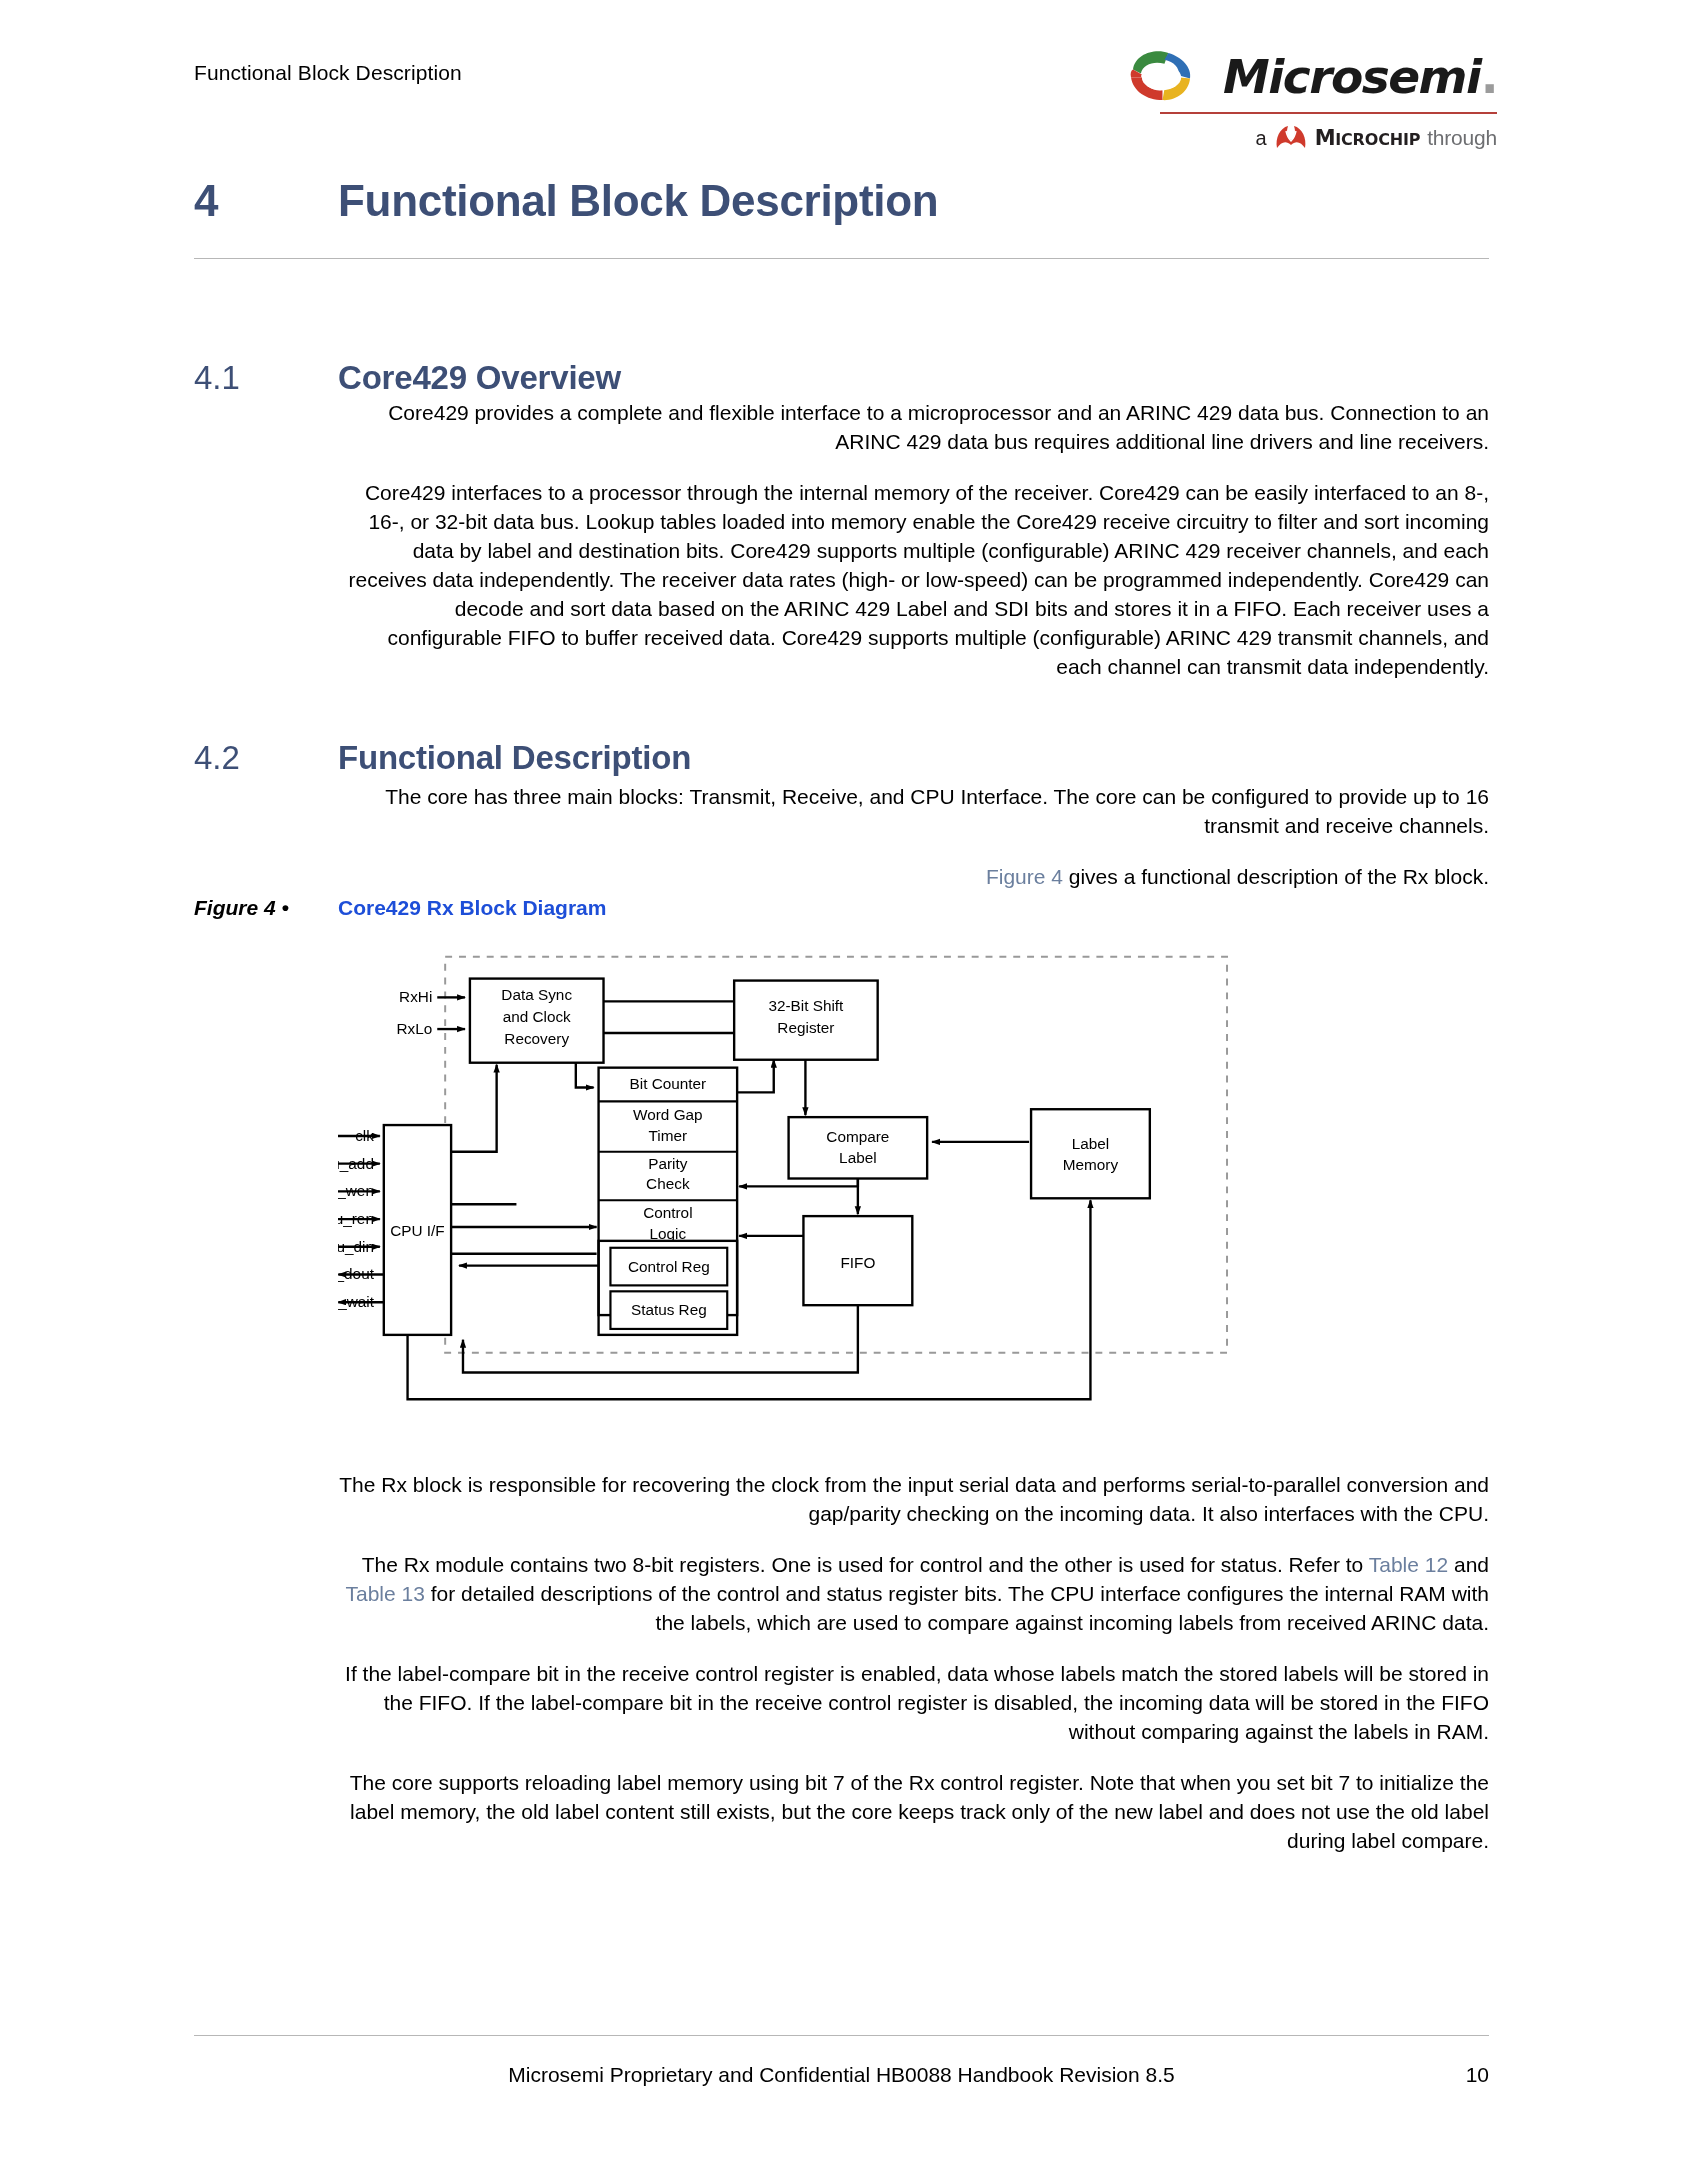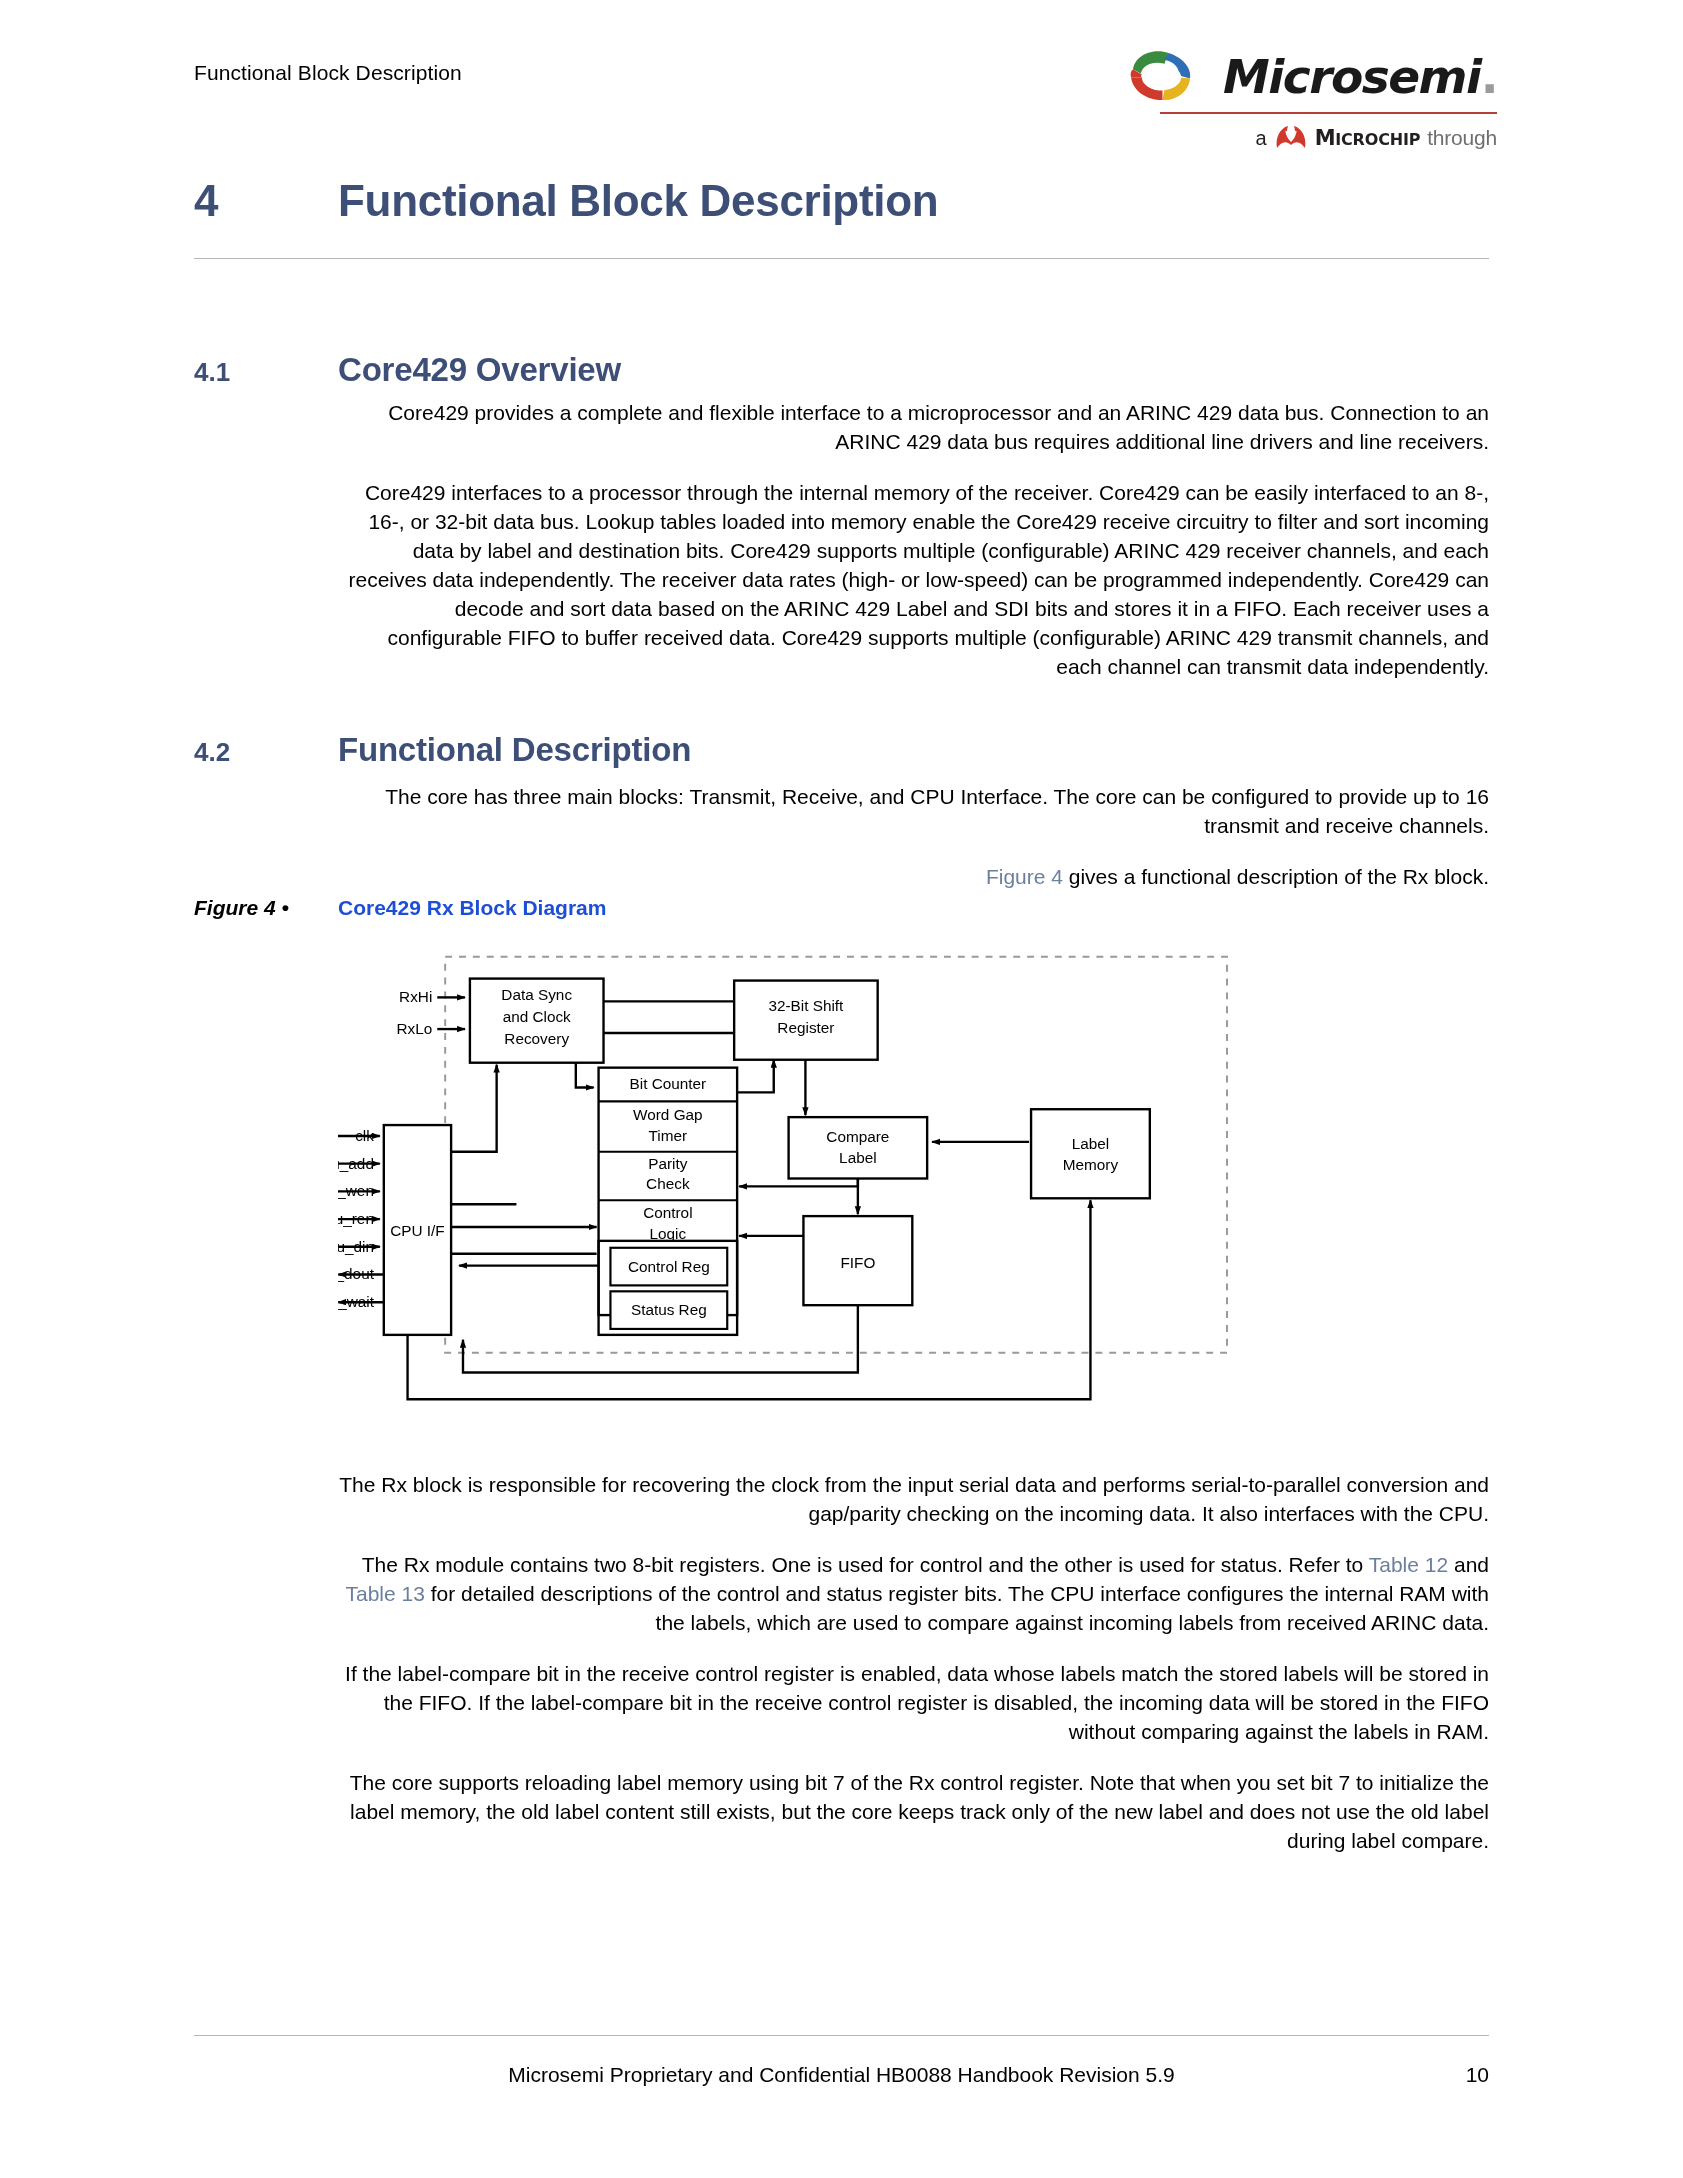--- a/index.html
+++ b/index.html
@@ -124,23 +124,24 @@
   .h2-row {
     position: absolute;
     left: 194px;
     width: 1297px;
     display: flex;
     align-items: baseline;
   }
   .h2-num {
     width: 144px;
     flex: 0 0 144px;
-    font-size: 26px;
-    font-weight: bold;
+    font-size: 33px;
+    font-weight: normal;
     color: #3d4f76;
+    margin-top: 8px;
   }
   .h2-title {
     font-size: 33px;
     font-weight: bold;
     color: #3d4f76;
     letter-spacing: -0.2px;
   }
 
   
   .body-col {
@@ -398,17 +399,17 @@
   </div>
 
   <div class="body-col" style="top:1470px;">
     <p class="body">The Rx block is responsible for recovering the clock from the input serial data and performs serial-to-parallel conversion and gap/parity checking on the incoming data. It also interfaces with the CPU.</p>
     <p class="body"><span>The Rx module contains two 8-bit registers. One is used for control and the other is used for status. Refer to </span><span class="xref">Table 12</span><span> and </span><span class="xref">Table 13</span><span> for detailed descriptions of the control and status register bits. The CPU interface configures the internal RAM with the labels, which are used to compare against incoming labels from received ARINC data.</span></p>
     <p class="body">If the label-compare bit in the receive control register is enabled, data whose labels match the stored labels will be stored in the FIFO. If the label-compare bit in the receive control register is disabled, the incoming data will be stored in the FIFO without comparing against the labels in RAM.</p>
     <p class="body">The core supports reloading label memory using bit 7 of the Rx control register. Note that when you set bit 7 to initialize the label memory, the old label content still exists, but the core keeps track only of the new label and does not use the old label during label compare.</p>
   </div>
 
   <div class="footer-rule"></div>
-  <div class="footer-text">Microsemi Proprietary and Confidential HB0088 Handbook Revision 5.9</div>
+  <div class="footer-text">Microsemi Proprietary and Confidential HB0088 Handbook Revision 8.5</div>
   <div class="footer-page">10</div>
 
 </div>
 
 
 </body></html>

